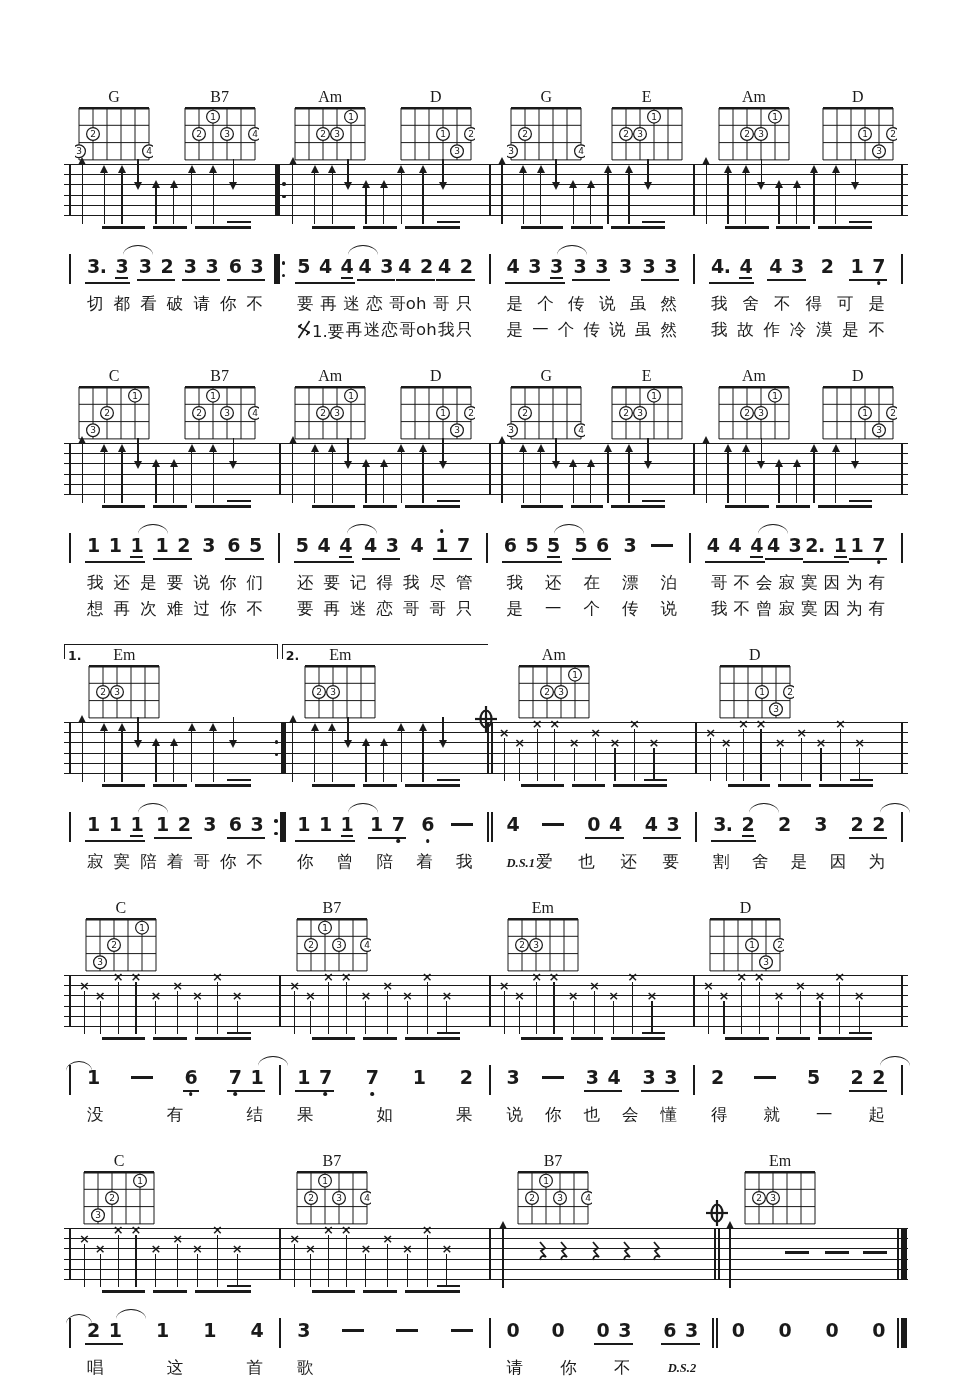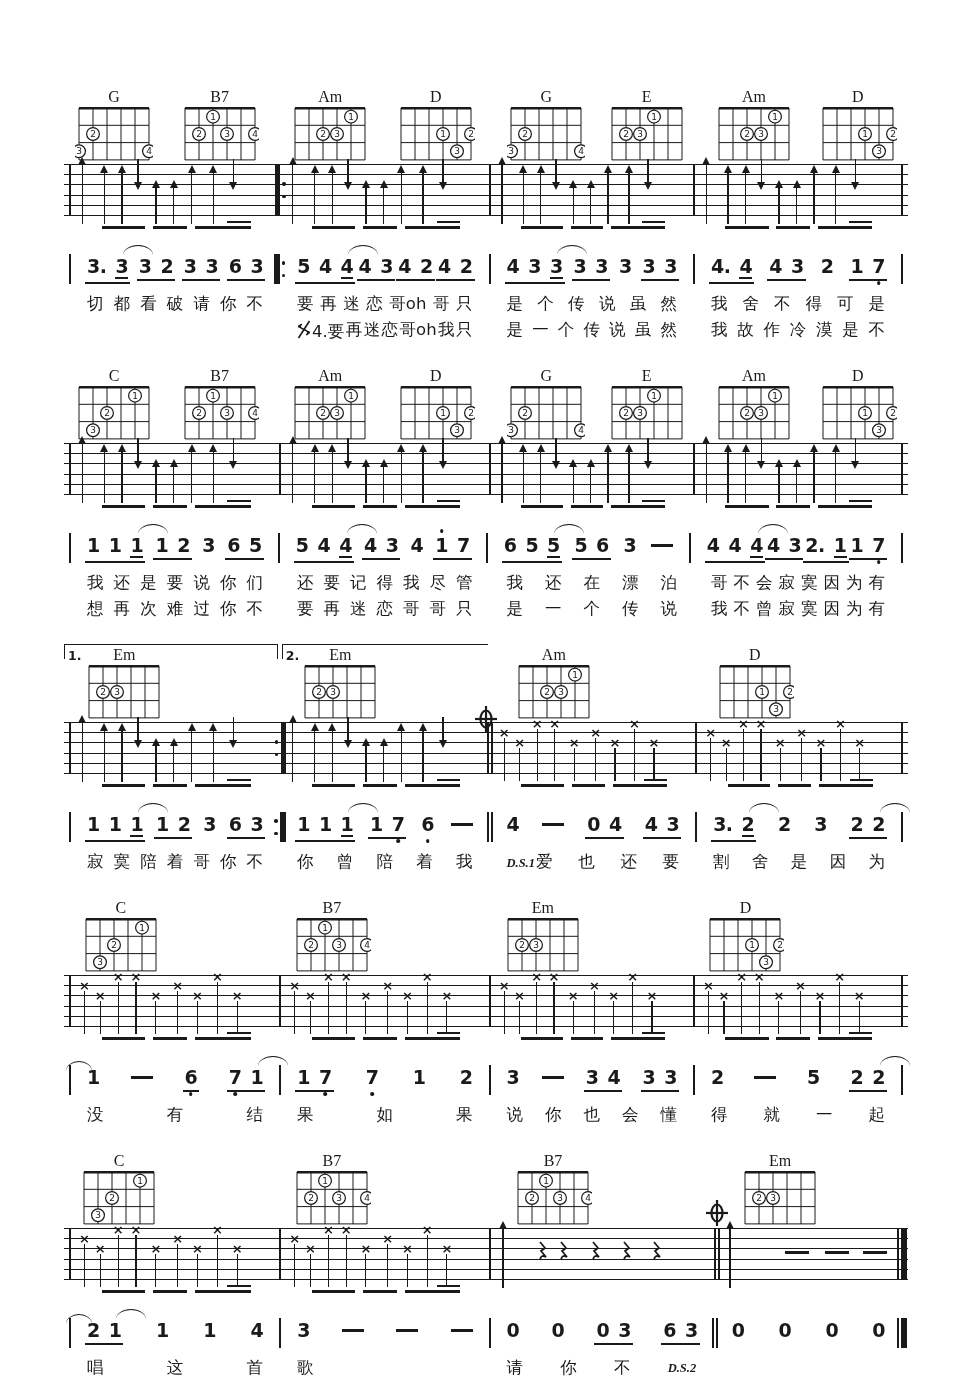--- a/index.html
+++ b/index.html
@@ -616,21 +616,21 @@
           <div class="l-measure" style="flex-grow: 25.3;"></div>
           <span class="l-spacer"></span>
           <div class="l-measure" style="flex-grow: 25.2;">
             <span class="syll">
               <span class="segno-wrap"><svg width="14" height="19" viewBox="0 0 14 19">
                   <line x1="1.5" y1="18" x2="12.5" y2="1" stroke="#1a1a1a" stroke-width="1.6"></line>
                   <path d="M5 4.5 C2.5 4.5 2.5 7.5 5 8.5 L9 10.5 C11.5 11.5 11.5 14.5 9 14.5" fill="none" stroke="#1a1a1a" stroke-width="1.5"></path>
                   <circle cx="2.4" cy="6.5" r="1.4" fill="#1a1a1a"></circle>
                   <circle cx="11.6" cy="12.5" r="1.4" fill="#1a1a1a"></circle>
                 </svg></span>
-              <span>4.要</span>
+              <span>1.要</span>
             </span>
             <span class="syll">
               <span>再</span>
             </span>
             <span class="syll">
               <span>迷</span>
             </span>
             <span class="syll">
               <span>恋</span>
             </span>

